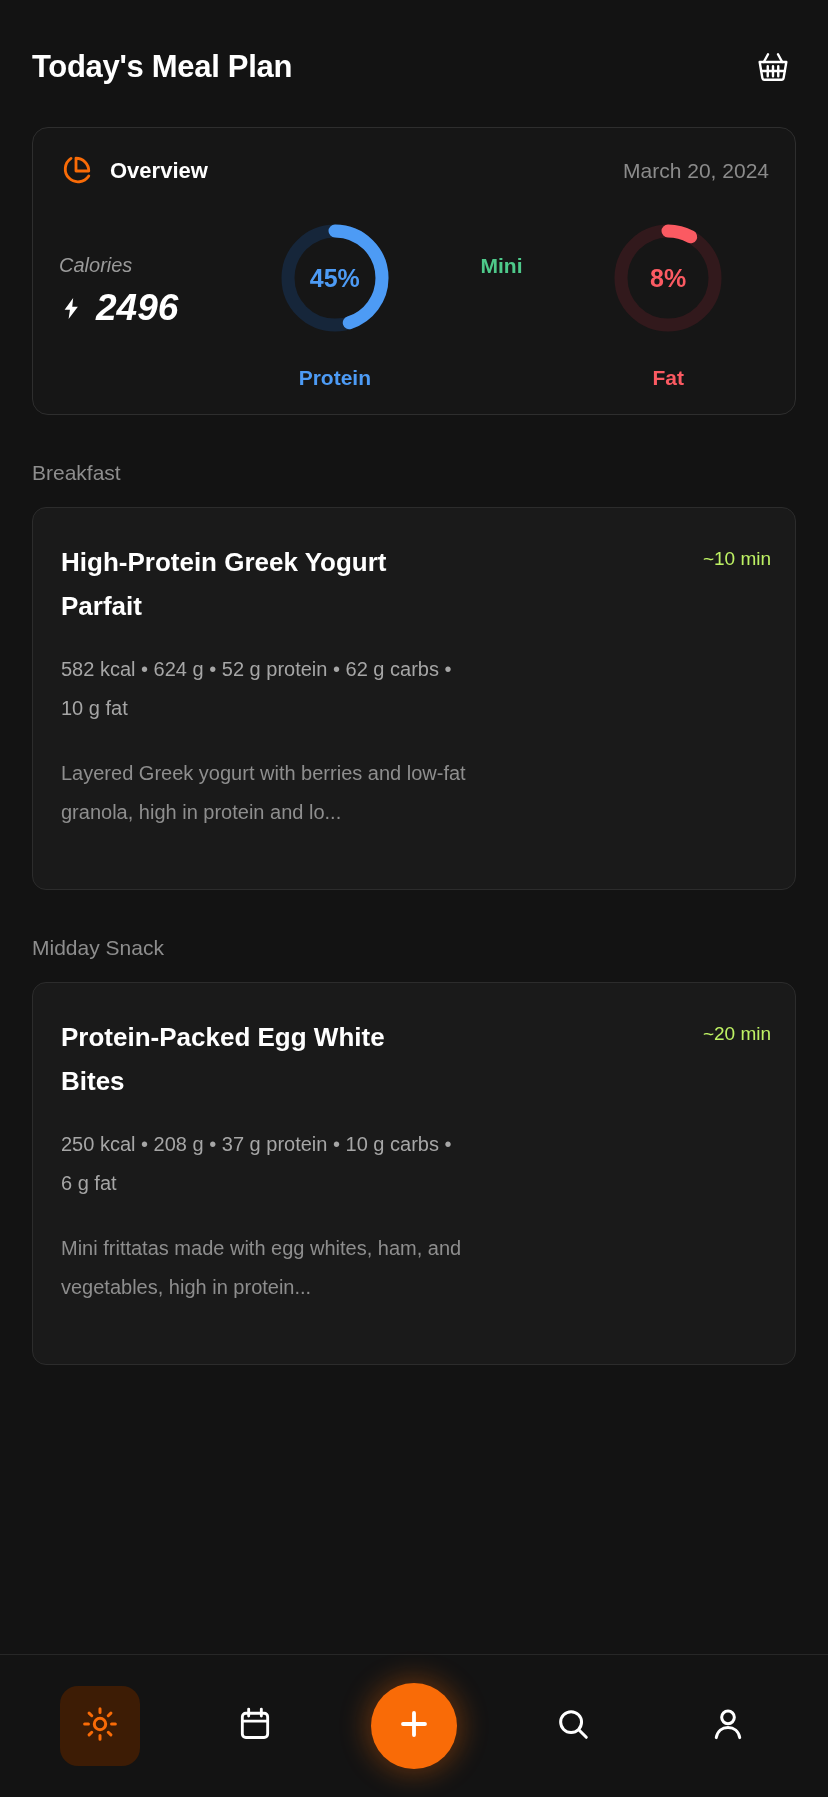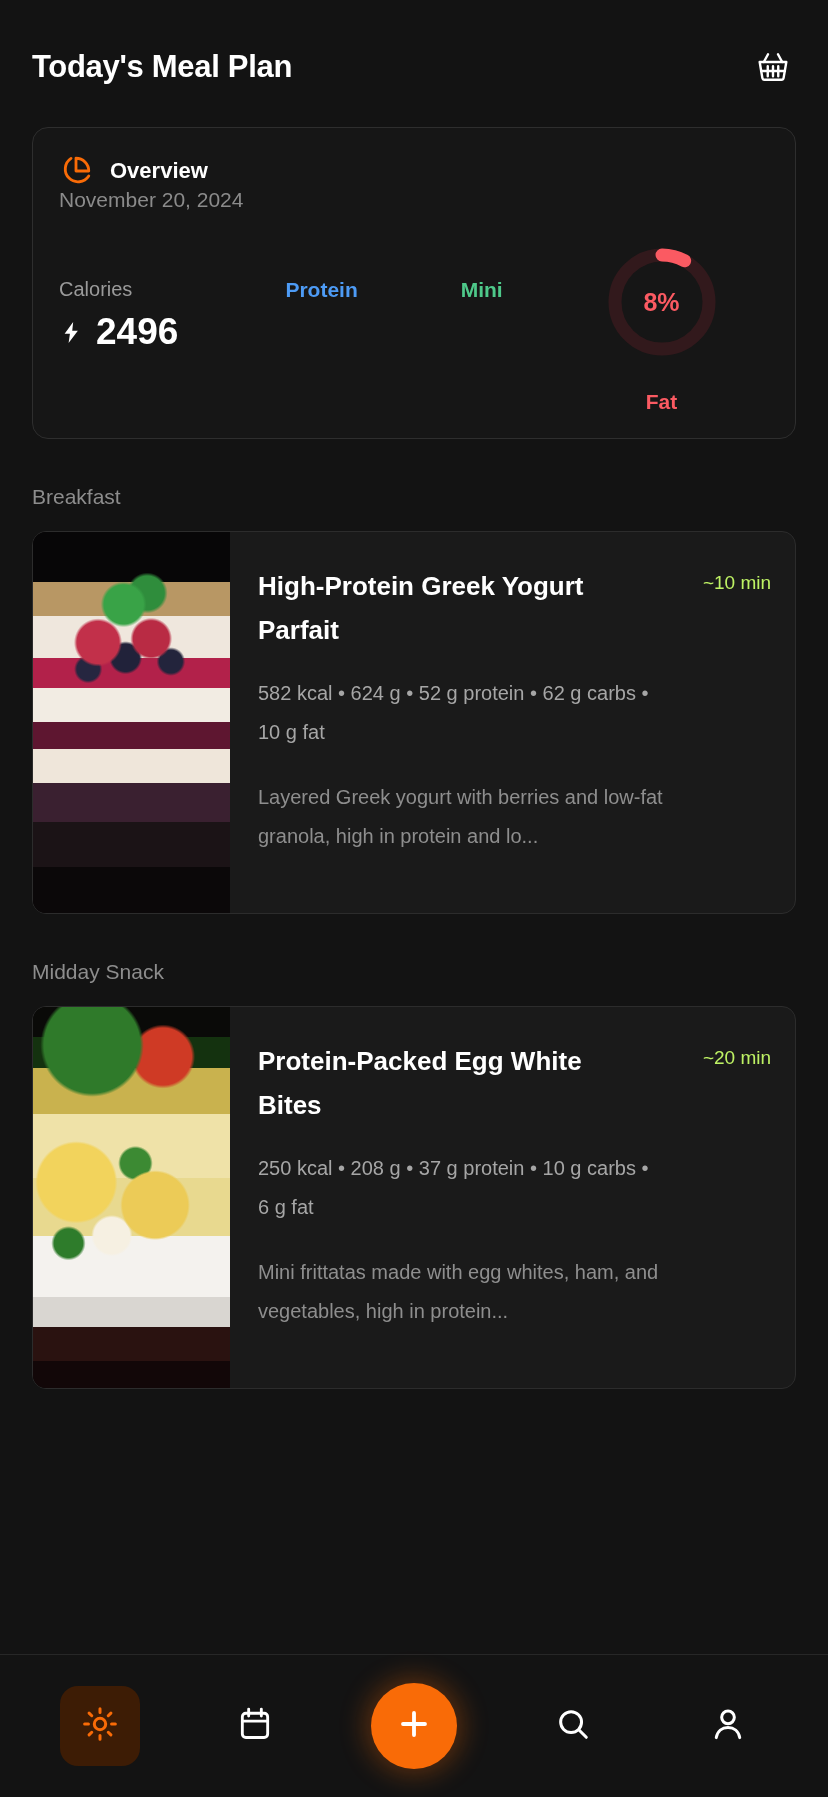--- a/index.html
+++ b/index.html
@@ -20,27 +20,27 @@
   .basket-btn { width:46px; height:46px; display:flex; align-items:center; justify-content:center; }
 
   
   .overview-card {
     margin:37px 32px 0 32px;
     border:1px solid #2e2e2e;
     border-radius:16px;
     background:#161616;
     padding:26px 26px 24px 26px;
   }
-  .ov-top { display:flex; justify-content:space-between;flex-direction:column; }
+  .ov-top { display:flex; align-items:center; justify-content:space-between; }
   .ov-left { display:flex; align-items:center; gap:17px; }
   .ov-title { font-size:22px; font-weight:bold; color:#ffffff; }
   .ov-date { font-size:21px; color:#8b8b8b; }
 
   .ov-body { display:flex; align-items:flex-start; margin-top:34px; }
-  .cal-block { width:175px; padding-top:32px; }
+  .cal-block { width:175px; padding-top:32px;font-style:italic; }
   .cal-label { font-size:20px; color:#9a9a9a; }
   .cal-value-row { display:flex; align-items:center; gap:12px; margin-top:10px; }
   .cal-value { font-size:37px; font-weight:bold; color:#ffffff; }
 
   .rings { display:flex; flex:1; justify-content:space-around; align-items:flex-start; }
   .ring-wrap { display:flex; flex-direction:column; align-items:center; }
   .ring { position:relative; width:112px; height:112px; }
   .ring svg { display:block; transform:rotate(-90deg); }
   .ring-pct {
     position:absolute; inset:0; display:flex; align-items:center; justify-content:center;
@@ -56,20 +56,21 @@
 
   
   .meal-card {
     margin:22px 32px 0 32px;
     border:1px solid #2c2c2c;
     border-radius:14px;
     background:#1a1a1a;
     display:flex;
     overflow:hidden;
     height:383px;
+    flex-direction:column;
   }
   .meal-img { width:197px; flex:none; position:relative; overflow:hidden; background:#0b0708; }
   .meal-img .ph { position:absolute; inset:0; }
   .meal-info { flex:1; padding:32px 24px 0 28px; position:relative; }
   .meal-head { display:flex; align-items:flex-start; justify-content:space-between; gap:14px; }
   .meal-title { font-size:26px; font-weight:bold; color:#ffffff; line-height:1.7; max-width:330px; }
   .meal-time { font-size:19px; color:#bef264; white-space:nowrap; padding-top:8px; }
   .meal-macros { margin-top:22px; font-size:20px; color:#a6a6a6; line-height:1.95; max-width:400px; }
   .meal-desc { margin-top:26px; font-size:20px; color:#8e8e8e; line-height:1.95; max-width:420px; }
 
@@ -110,36 +111,43 @@
 
   <div class="overview-card">
     <div class="ov-top">
       <div class="ov-left">
         <svg width="34" height="34" viewBox="0 0 24 24" fill="none" stroke="#f96b07" stroke-width="2" stroke-linecap="round" stroke-linejoin="round">
           <path d="M21 15.5A9 9 0 1 1 8.5 3.1"></path>
           <path d="M12 3a9 9 0 0 1 9 9h-9z"></path>
         </svg>
         <div class="ov-title">Overview</div>
       </div>
-      <div class="ov-date">November 20, 2024</div>
+      <div class="ov-date">March 20, 2024</div>
     </div>
 
     <div class="ov-body">
       <div class="cal-block">
         <div class="cal-label">Calories</div>
         <div class="cal-value-row">
           <svg width="25" height="25" viewBox="0 0 24 24" fill="#ffffff">
             <path d="M13.6 2 5.4 13.1h5.1L9.2 22l8.9-11.6h-5.4z"></path>
           </svg>
           <div class="cal-value">2496</div>
         </div>
       </div>
 
       <div class="rings" id="rings">
   <div class="ring-wrap">
+    <div class="ring">
+      <svg width="112" height="112" viewBox="0 0 112 112">
+        <circle cx="56" cy="56" r="47" fill="none" stroke="#16263a" stroke-width="13"></circle>
+        <circle cx="56" cy="56" r="47" fill="none" stroke="#4d9bf5" stroke-width="13" stroke-linecap="round" stroke-dasharray="132.88936924684825 295.3097094374406"></circle>
+      </svg>
+      <div class="ring-pct" style="color:#4d9bf5">45%</div>
+    </div>
     <div class="ring-name" style="color:#4d9bf5">Protein</div>
   </div>
   <div class="ring-wrap">
     <div class="ring-name" style="color:#4ec98a">Mini</div>
   </div>
   <div class="ring-wrap">
     <div class="ring">
       <svg width="112" height="112" viewBox="0 0 112 112">
         <circle cx="56" cy="56" r="47" fill="none" stroke="#32191c" stroke-width="13"></circle>
         <circle cx="56" cy="56" r="47" fill="none" stroke="#fb5a62" stroke-width="13" stroke-linecap="round" stroke-dasharray="23.624776754995246 295.3097094374406"></circle>

